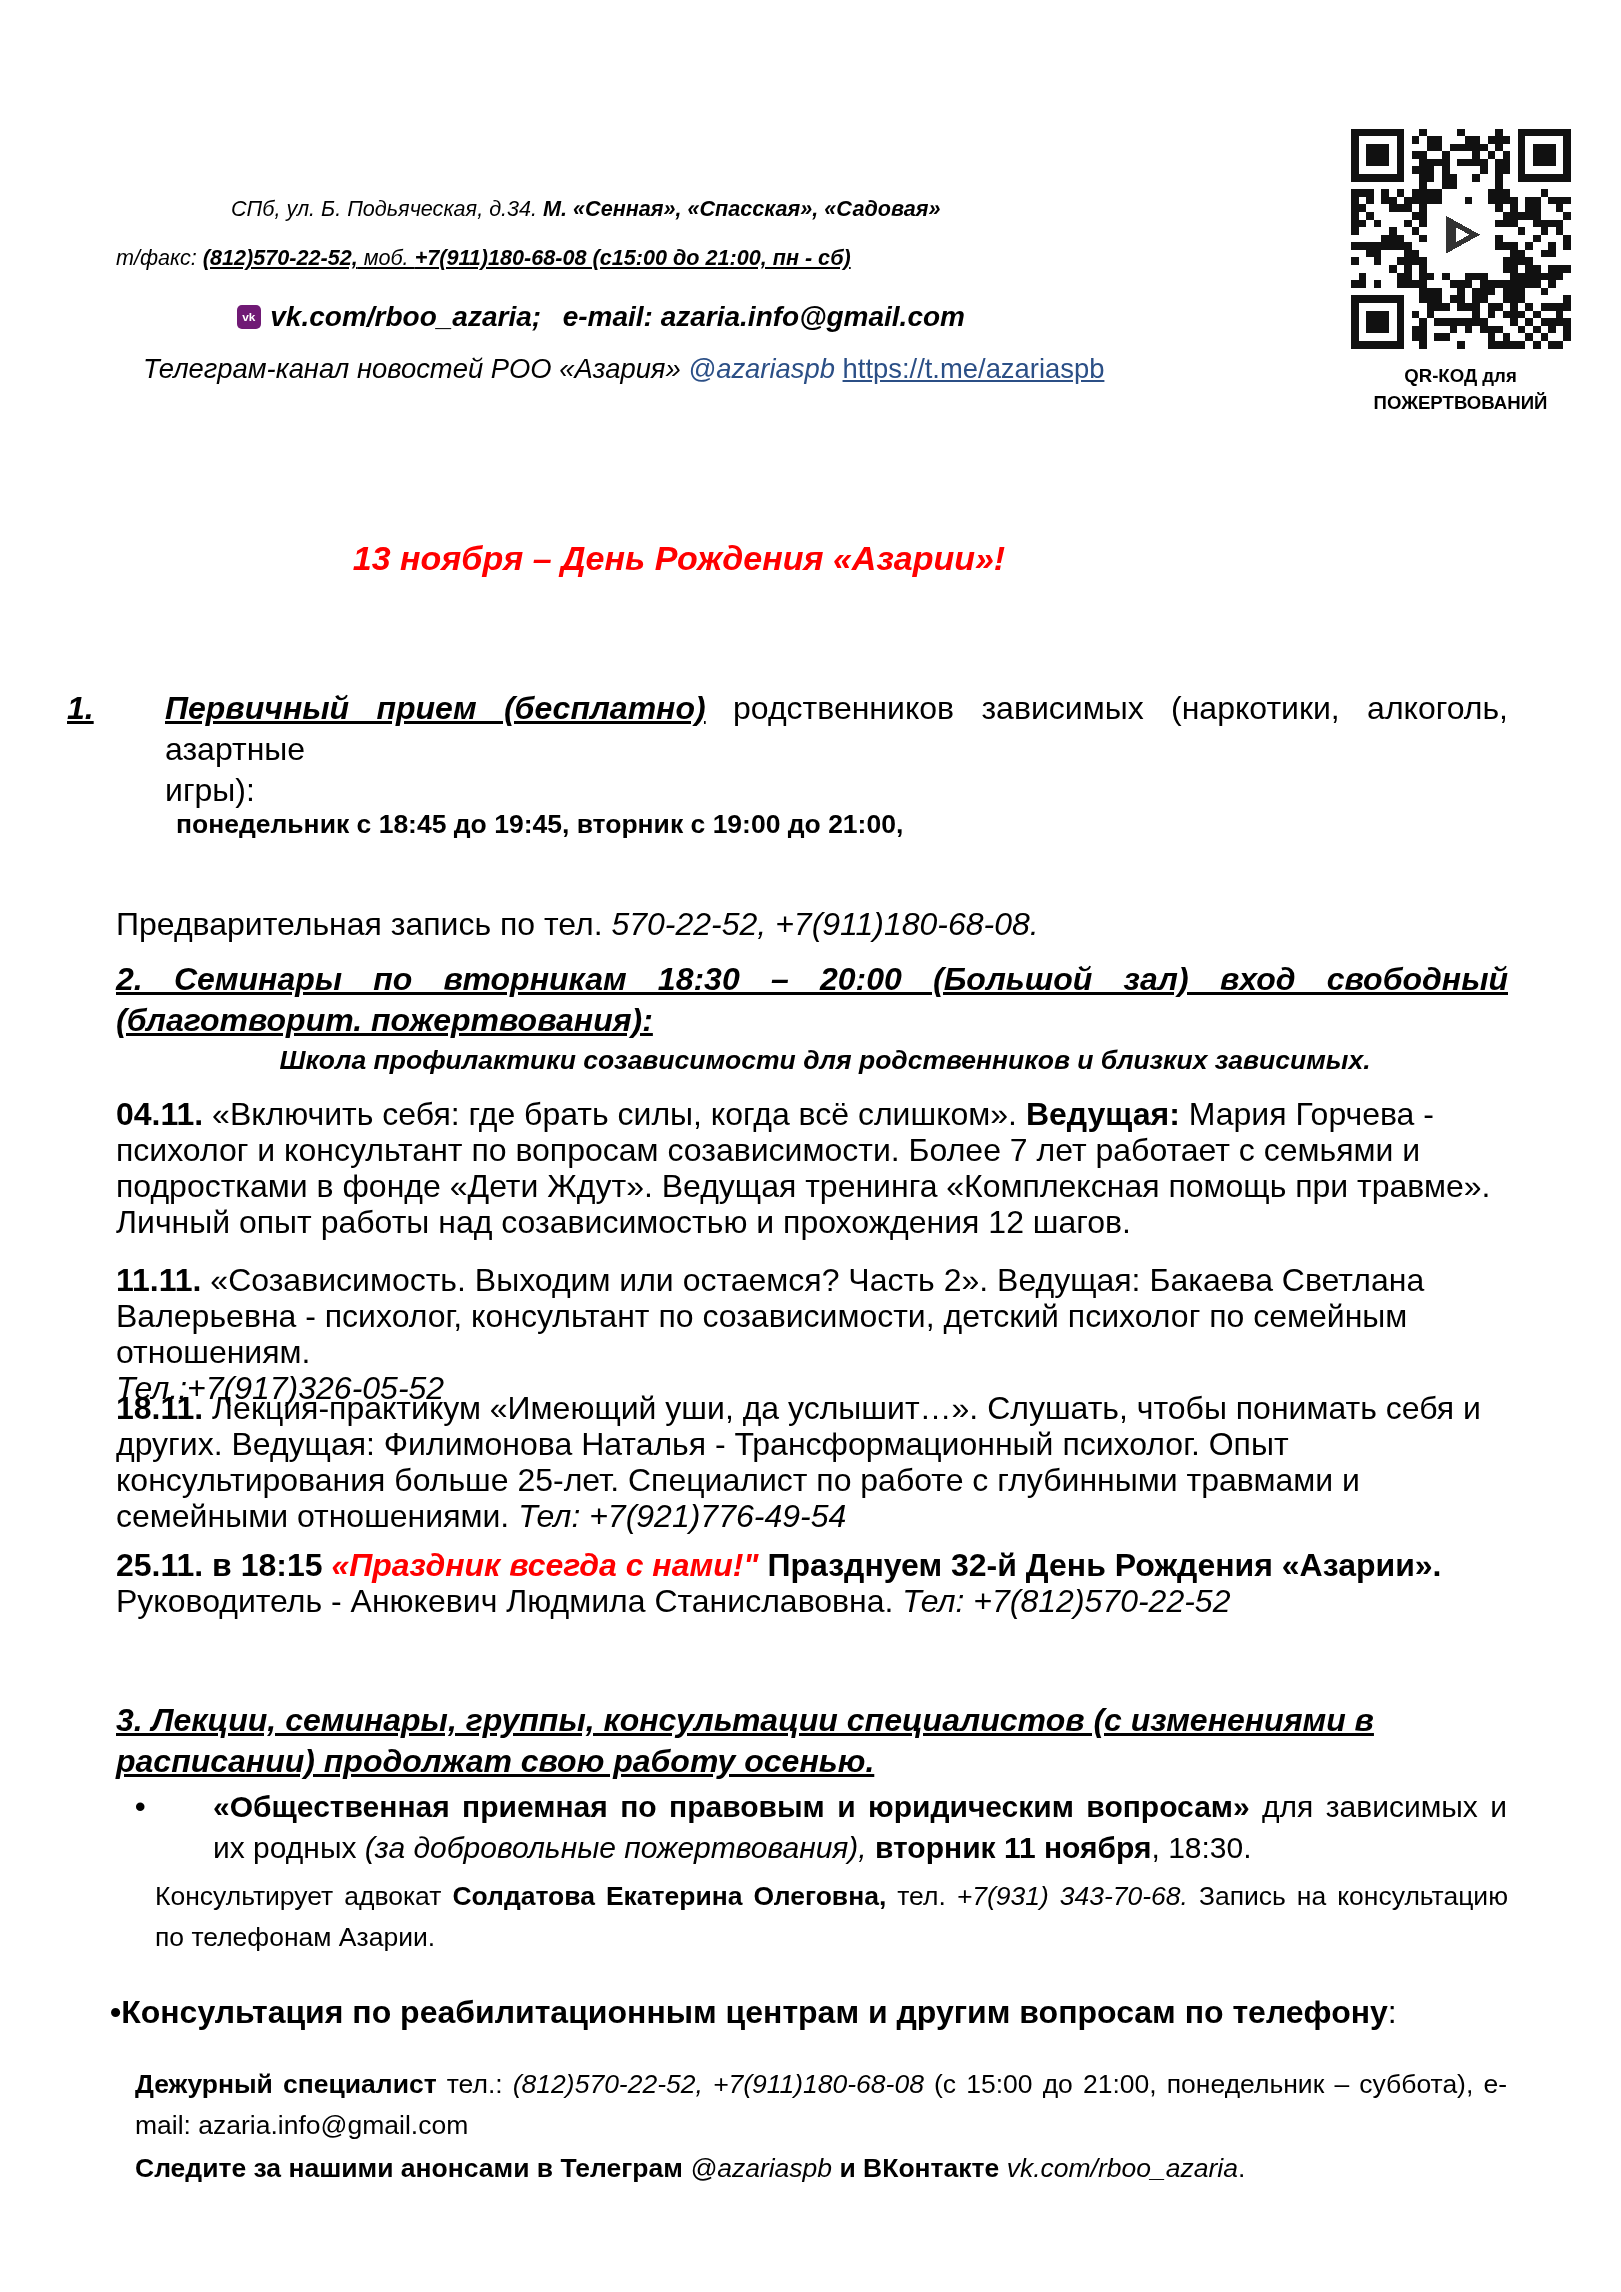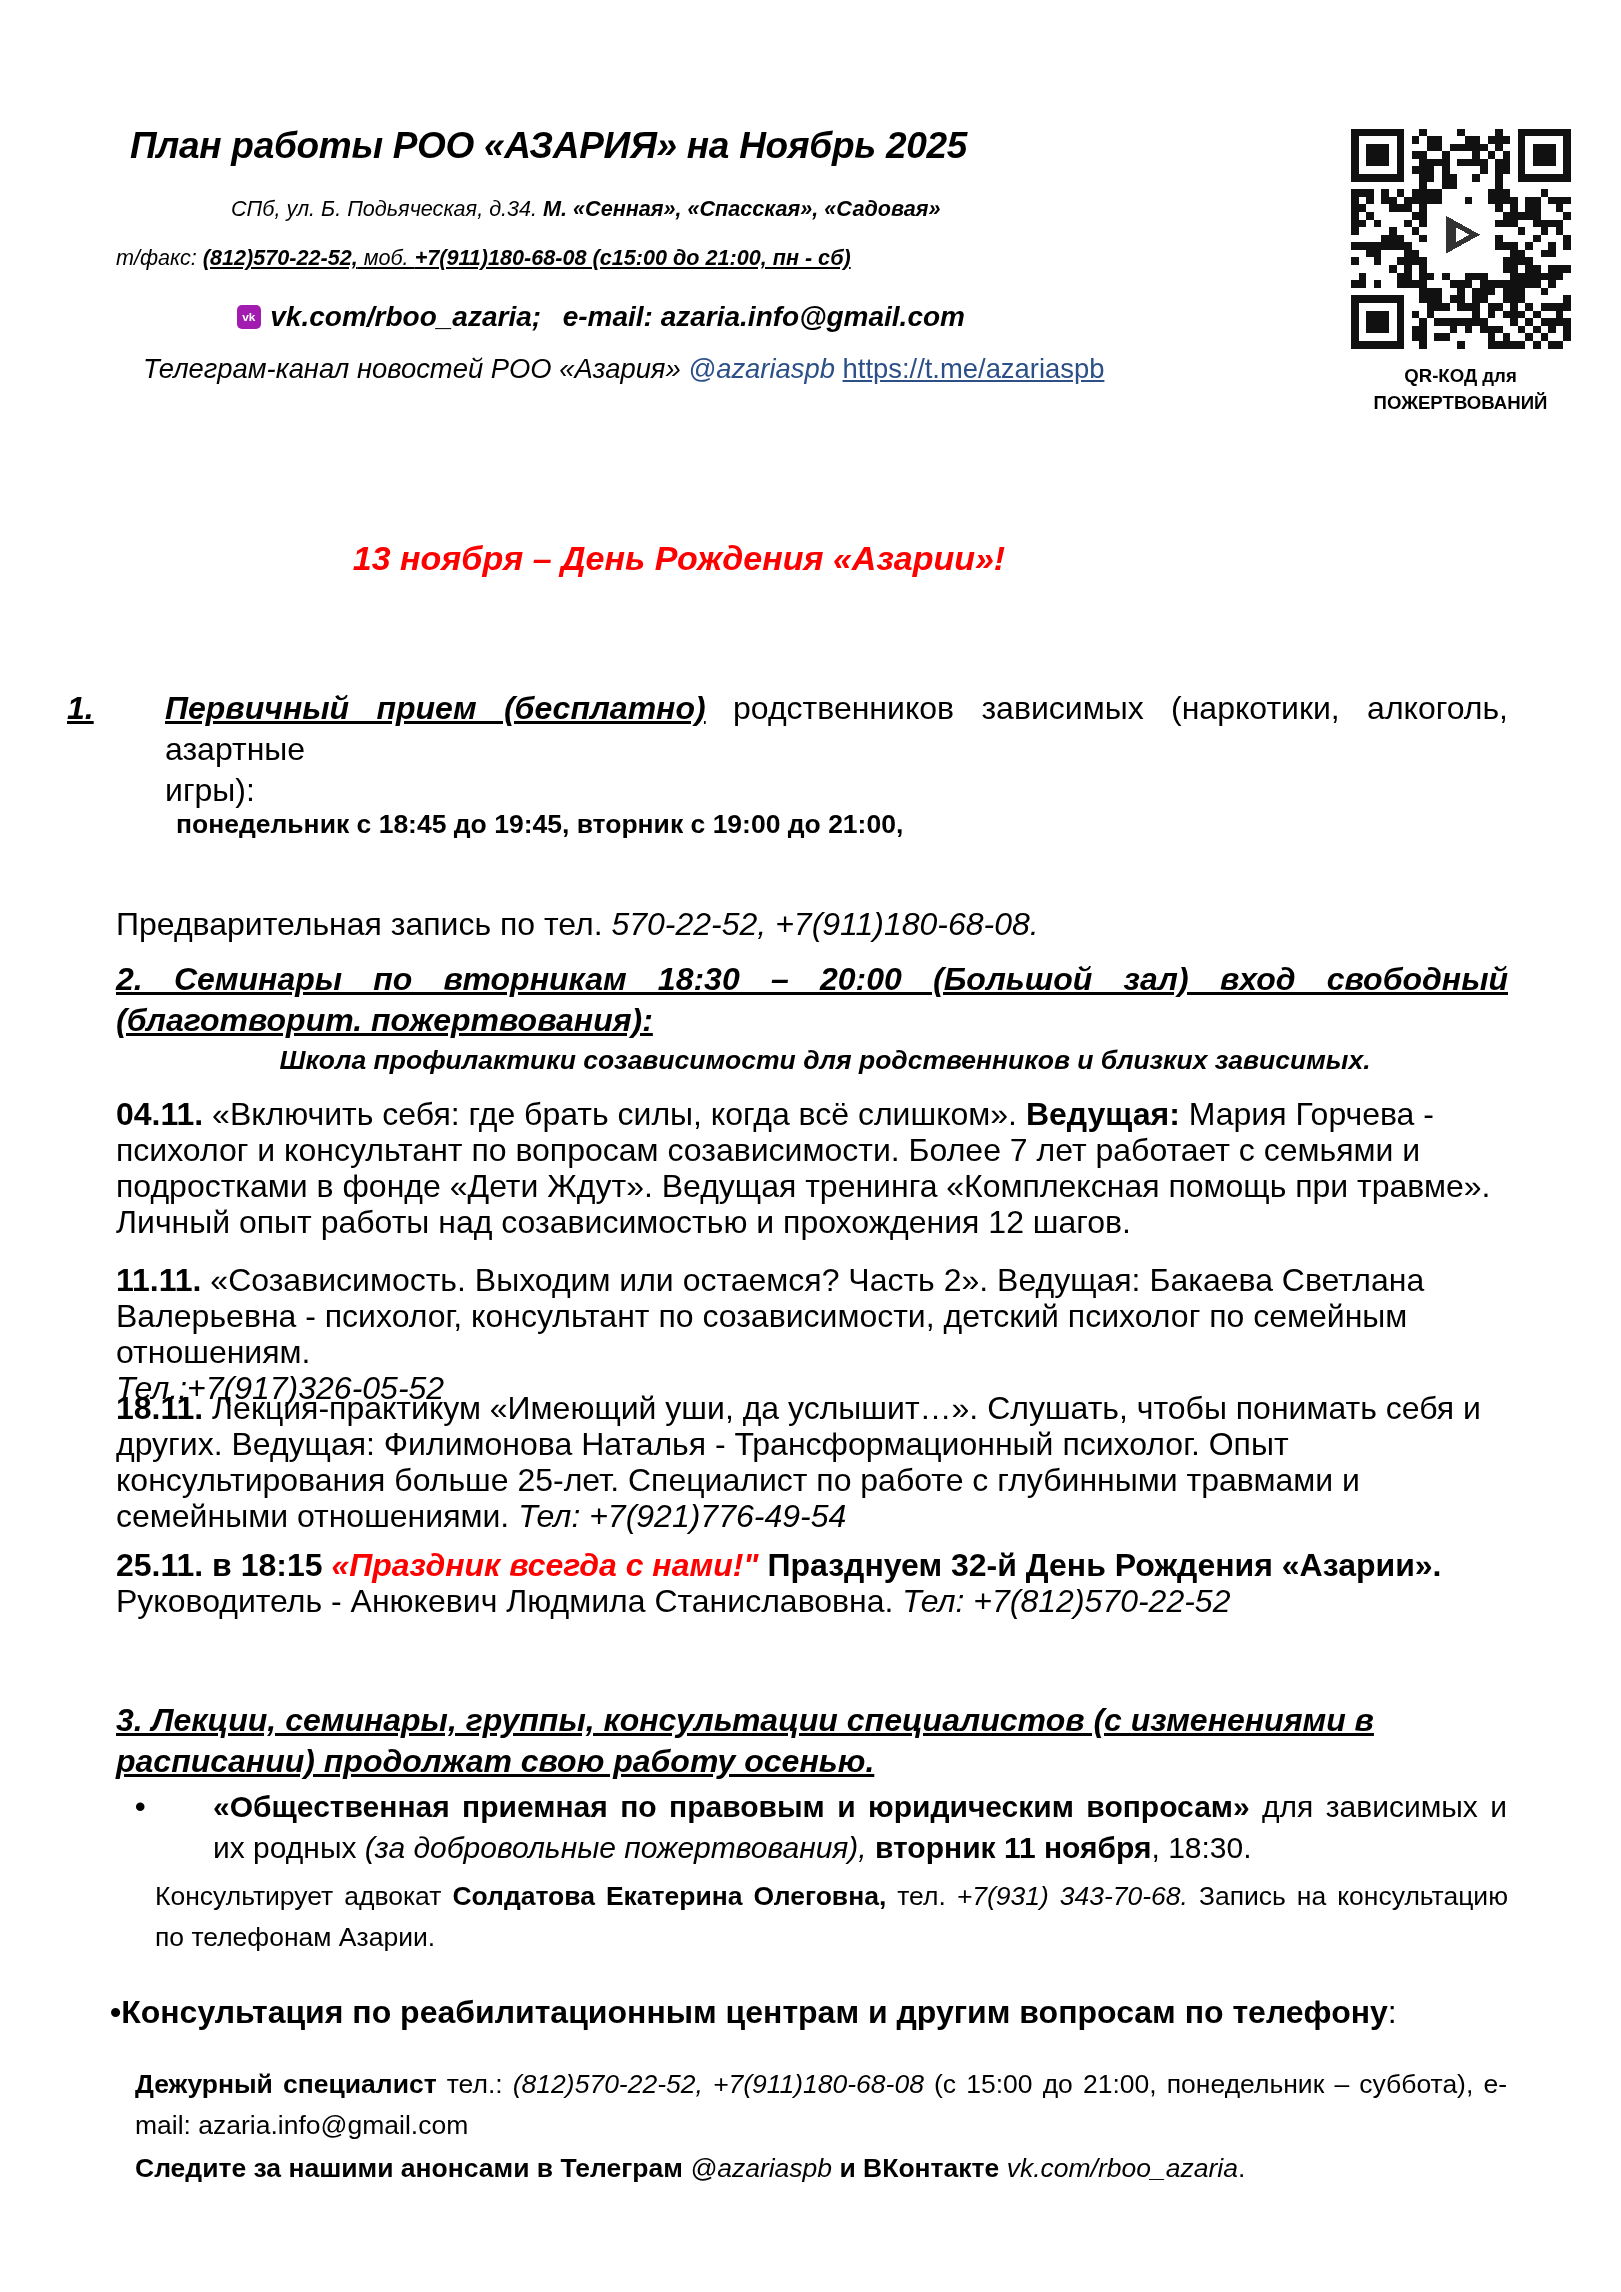--- a/index.html
+++ b/index.html
@@ -9,21 +9,21 @@
   .body-font { font-family: "Liberation Sans Narrow", "Liberation Sans", sans-serif; }
   .abs { position: absolute; }
 
   
   .title { left: 130px; top: 125px; font-size: 37px; font-weight: bold; font-style: italic; letter-spacing: -0.3px; white-space: nowrap; }
   .address { left: 231px; top: 196px; font-size: 21.6px; font-style: italic; white-space: nowrap; }
   .address b { font-weight: bold; }
   .phones { left: 116px; top: 245px; font-size: 21.6px; font-style: italic; white-space: nowrap; }
   .phones .u { text-decoration: underline; font-weight: bold; }
   .vkline { left: 237px; top: 301px; font-size: 28px; font-weight: bold; font-style: italic; white-space: nowrap; display: flex; align-items: center; }
-  .vk-icon { width: 23.5px; height: 23.5px; background: #a21caf; border-radius: 4.9px; color: #fff; font-size: 11.8px; font-style: normal; font-weight: bold; display: inline-flex; align-items: center; justify-content: center; margin-right: 9.8px; font-family: "Liberation Sans", sans-serif; }
+  .vk-icon { width: 23.5px; height: 23.5px; background: #701a75; border-radius: 4.9px; color: #fff; font-size: 11.8px; font-style: normal; font-weight: bold; display: inline-flex; align-items: center; justify-content: center; margin-right: 9.8px; font-family: "Liberation Sans", sans-serif; }
   .vkline .gap { display: inline-block; width: 21.6px; }
   .telegram { left: 143px; top: 353px; font-size: 27.4px; font-style: italic; white-space: nowrap; }
   .telegram .handle { color: #2b4f86; }
   .telegram .link { color: #2b4f86; text-decoration: underline; font-style: normal; }
 
   
   .qr { left: 1351px; top: 127px; width: 220px; height: 223px; }
   .qr-caption { left: 1343px; top: 363px; width: 235px; text-align: center; font-size: 18.6px; font-weight: bold; line-height: 26.5px; }
 
   
@@ -44,21 +44,20 @@
   .bullet { display: inline-block; width: 29px; font-weight: bold; }
   .ind1 { left: 174px; width: 1333px; }
   .ind2 { left: 155px; width: 1353px; }
   .ind3 { left: 135px; width: 1372px; }
 </style>
 </head>
 <body>
 
 <div class="page">
 
-  <div class="abs sans title">План работы РОО «АЗАРИЯ» на Ноябрь 2025</div>
 
   <div class="abs sans address">
     <span>СПб, ул. Б. Подьяческая, д.34.</span>
     <b>М. «Сенная», «Спасская», «Садовая»</b>
   </div>
 
   <div class="abs sans phones">
     <span>т/факс: </span><span class="u">(812)570-22-52,</span><span class="u" style="font-weight:normal"> моб. </span><span class="u">+7(911)180-68-08 (с15:00 до 21:00, пн - сб)</span>
   </div>
 

